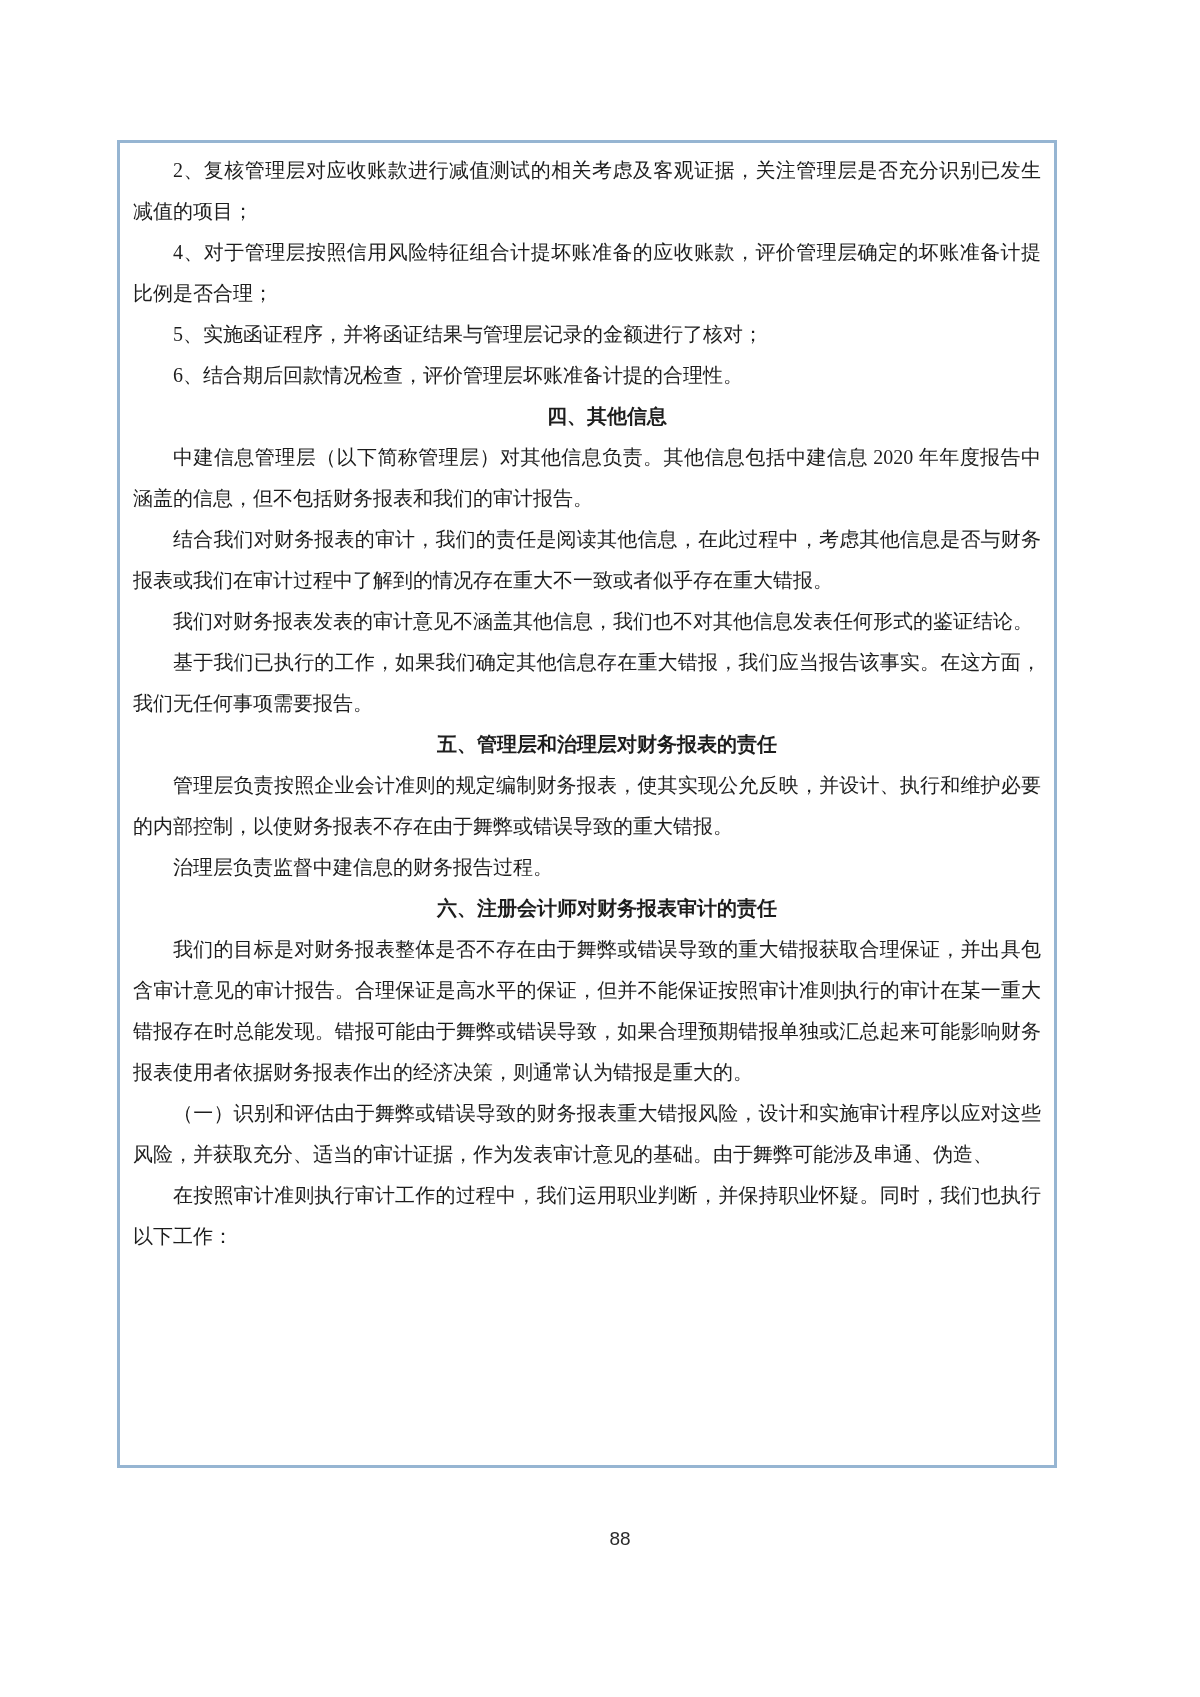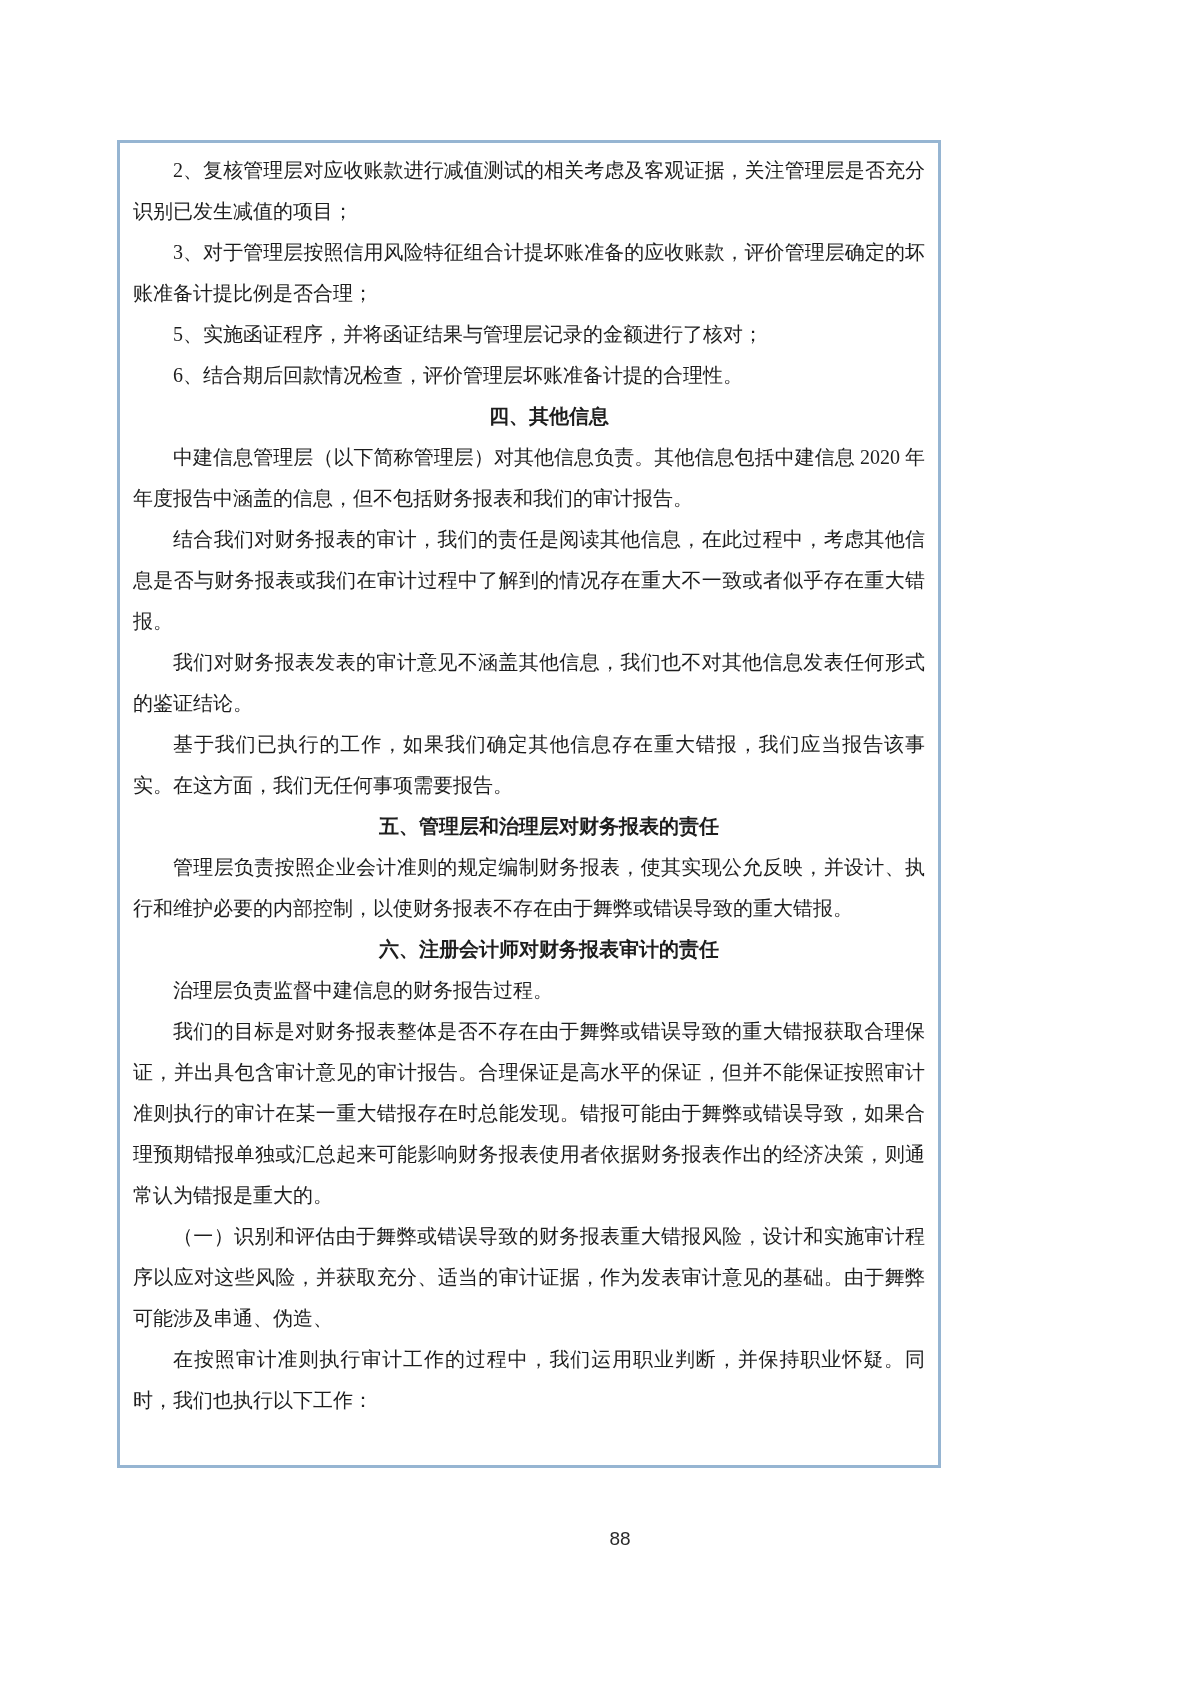--- a/index.html
+++ b/index.html
@@ -11,21 +11,21 @@
     position: relative;
     width: 1200px;
     height: 1697px;
     font-family: "Liberation Serif", "DejaVu Serif", serif;
     overflow: hidden;
   }
   .doc-box {
     position: absolute;
     left: 117px;
     top: 140px;
-    width: 824px;
+    width: 940px;
     min-height: 1328px;
     box-sizing: border-box;
     border: 3px solid #96b5d2;
     background: #ffffff;
     padding: 7px 13px 7px 13px;
   }
   .para {
     margin: 0;
     font-size: 20px;
     line-height: 41px;
@@ -48,31 +48,31 @@
     color: #2b2b2b;
     font-family: "Liberation Sans", "DejaVu Sans", sans-serif;
   }
 </style>
 </head>
 <body>
 
 <div class="doc-box">
   <div>
       <p class="para">2、复核管理层对应收账款进行减值测试的相关考虑及客观证据，关注管理层是否充分识别已发生减值的项目；</p>
-      <p class="para">3、对于管理层按照信用风险特征组合计提坏账准备的应收账款，评价管理层确定的坏账准备计提比例是否合理；</p>
+      <p class="para">4、对于管理层按照信用风险特征组合计提坏账准备的应收账款，评价管理层确定的坏账准备计提比例是否合理；</p>
       <p class="para">5、实施函证程序，并将函证结果与管理层记录的金额进行了核对；</p>
       <p class="para">6、结合期后回款情况检查，评价管理层坏账准备计提的合理性。</p>
       <p class="para heading">四、其他信息</p>
       <p class="para">中建信息管理层（以下简称管理层）对其他信息负责。其他信息包括中建信息 2020 年年度报告中涵盖的信息，但不包括财务报表和我们的审计报告。</p>
       <p class="para">结合我们对财务报表的审计，我们的责任是阅读其他信息，在此过程中，考虑其他信息是否与财务报表或我们在审计过程中了解到的情况存在重大不一致或者似乎存在重大错报。</p>
       <p class="para">我们对财务报表发表的审计意见不涵盖其他信息，我们也不对其他信息发表任何形式的鉴证结论。</p>
       <p class="para">基于我们已执行的工作，如果我们确定其他信息存在重大错报，我们应当报告该事实。在这方面，我们无任何事项需要报告。</p>
       <p class="para heading">五、管理层和治理层对财务报表的责任</p>
       <p class="para">管理层负责按照企业会计准则的规定编制财务报表，使其实现公允反映，并设计、执行和维护必要的内部控制，以使财务报表不存在由于舞弊或错误导致的重大错报。</p>
+      <p class="para">治理层负责监督中建信息的财务报告过程。</p>
       <p class="para heading">六、注册会计师对财务报表审计的责任</p>
-      <p class="para">治理层负责监督中建信息的财务报告过程。</p>
       <p class="para">我们的目标是对财务报表整体是否不存在由于舞弊或错误导致的重大错报获取合理保证，并出具包含审计意见的审计报告。合理保证是高水平的保证，但并不能保证按照审计准则执行的审计在某一重大错报存在时总能发现。错报可能由于舞弊或错误导致，如果合理预期错报单独或汇总起来可能影响财务报表使用者依据财务报表作出的经济决策，则通常认为错报是重大的。</p>
       <p class="para">（一）识别和评估由于舞弊或错误导致的财务报表重大错报风险，设计和实施审计程序以应对这些风险，并获取充分、适当的审计证据，作为发表审计意见的基础。由于舞弊可能涉及串通、伪造、</p>
       <p class="para">在按照审计准则执行审计工作的过程中，我们运用职业判断，并保持职业怀疑。同时，我们也执行以下工作：</p>
     </div>
 </div>
 
 <div class="page-number">88</div>
 
 </body></html>

